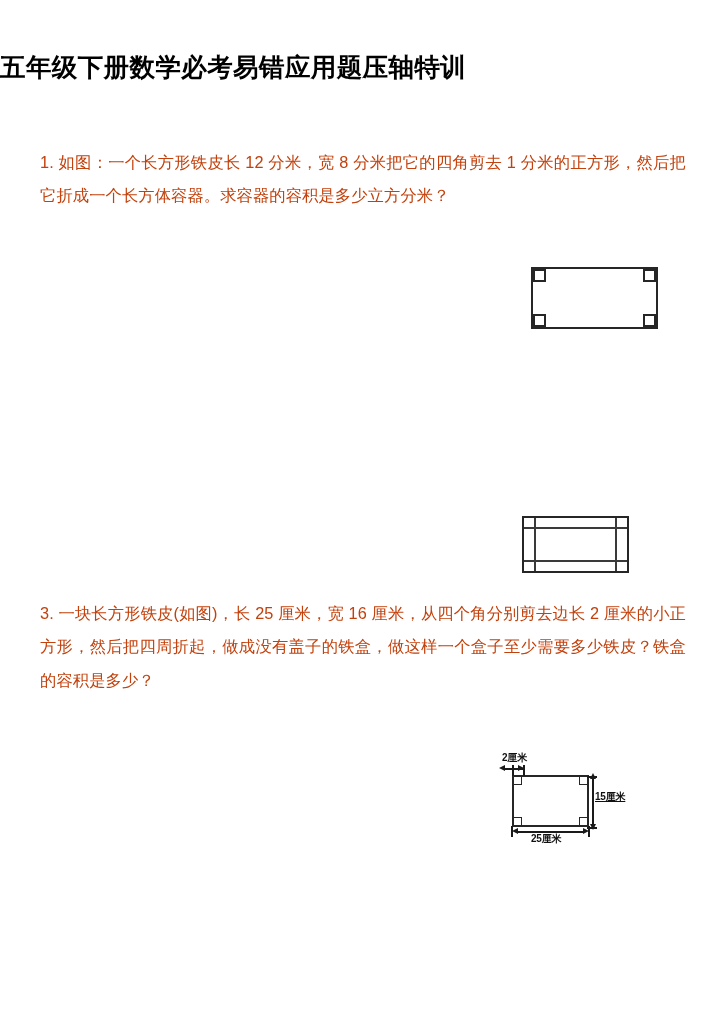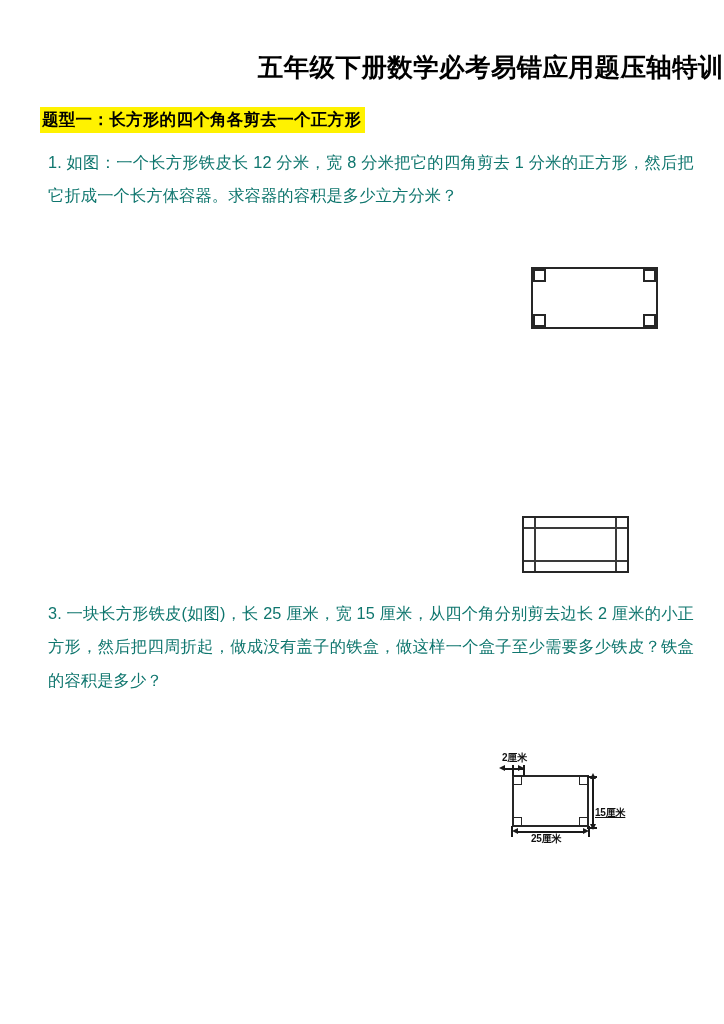--- a/index.html
+++ b/index.html
@@ -21,21 +21,21 @@
     inset: 0;
     background: #ffffff;
   }
 
   
   .doc-title {
     position: absolute;
     left: 0;
     top: 52px;
     width: 724px;
-    text-align: right;
+    text-align: left;
     font-size: 25.5px;
     font-weight: bold;
     letter-spacing: 0.4px;
     color: #000;
     line-height: 1.2;
   }
 
   
   .section-heading {
     position: absolute;
@@ -47,25 +47,25 @@
     background: #FFF200;
     padding: 2px 4px 3px 2px;
     line-height: 1.25;
     letter-spacing: 0.3px;
     white-space: nowrap;
   }
 
   
   .problem {
     position: absolute;
-    left: 48px;
+    left: 40px;
     width: 646px;
     font-size: 16.3px;
     line-height: 2.05;
-    color: #0f766e;
+    color: #c2410c;
     text-align: justify;
     letter-spacing: 0.1px;
   }
   #problem-1 { top: 146px; }
   #problem-2 { top: 400px; }
   #problem-3 { top: 597px; }
 
   
   .figure {
     position: absolute;
@@ -126,21 +126,21 @@
   .dim-label {
     position: absolute;
     font-size: 10px;
     font-weight: bold;
     color: #111;
     white-space: nowrap;
     line-height: 1;
     letter-spacing: -0.2px;
   }
   #dim-top-label   { left: 7px;  top: 5px; }
-  #dim-right-label { left: 100px; top: 60px; text-decoration: underline; }
+  #dim-right-label { left: 100px; top: 44px; text-decoration: underline; }
   #dim-bottom-label{ left: 36px; top: 86px; }
 
   .dim-line {
     position: absolute;
     background: #1a1a1a;
   }
   .dim-line-h { height: 1.6px; }
   .dim-line-v { width: 1.6px; }
 
   .dim-tick {
@@ -159,42 +159,41 @@
   .arrow-up    { border-left: 3.5px solid transparent; border-right: 3.5px solid transparent; border-bottom: 6px solid #1a1a1a; }
   .arrow-down  { border-left: 3.5px solid transparent; border-right: 3.5px solid transparent; border-top: 6px solid #1a1a1a; }
 </style>
 </head>
 <body>
 
 <div class="page">
 
   <div class="doc-title">五年级下册数学必考易错应用题压轴特训</div>
 
-  <div class="section-heading">题型一：长方形的四个角各剪去一个正方形</div>
 
   <div class="problem" id="problem-1">1. 如图：一个长方形铁皮长 12 分米，宽 8 分米把它的四角剪去 1 分米的正方形，然后把它折成一个长方体容器。求容器的容积是多少立方分米？</div>
 
   <div class="figure" id="figure-1">
     <div class="rect-outline"></div>
     <div class="corner-sq corner-tl"></div>
     <div class="corner-sq corner-tr"></div>
     <div class="corner-sq corner-bl"></div>
     <div class="corner-sq corner-br"></div>
   </div>
 
 
   <div class="figure" id="figure-2">
     <div class="rect-outline"></div>
     <div class="fold-v fold-v-left"></div>
     <div class="fold-v fold-v-right"></div>
     <div class="fold-h fold-h-top"></div>
     <div class="fold-h fold-h-bottom"></div>
   </div>
 
-  <div class="problem" id="problem-3">3. 一块长方形铁皮(如图)，长 25 厘米，宽 15 厘米，从四个角分别剪去边长 2 厘米的小正方形，然后把四周折起，做成没有盖子的铁盒，做这样一个盒子至少需要多少铁皮？铁盒的容积是多少？</div>
+  <div class="problem" id="problem-3">3. 一块长方形铁皮(如图)，长 25 厘米，宽 16 厘米，从四个角分别剪去边长 2 厘米的小正方形，然后把四周折起，做成没有盖子的铁盒，做这样一个盒子至少需要多少铁皮？铁盒的容积是多少？</div>
 
   <div class="figure" id="figure-3">
 
     <div id="fig3-rect">
       <div class="rect-outline"></div>
       <div class="corner-sq corner-tl"></div>
       <div class="corner-sq corner-tr"></div>
       <div class="corner-sq corner-bl"></div>
       <div class="corner-sq corner-br"></div>
     </div>

